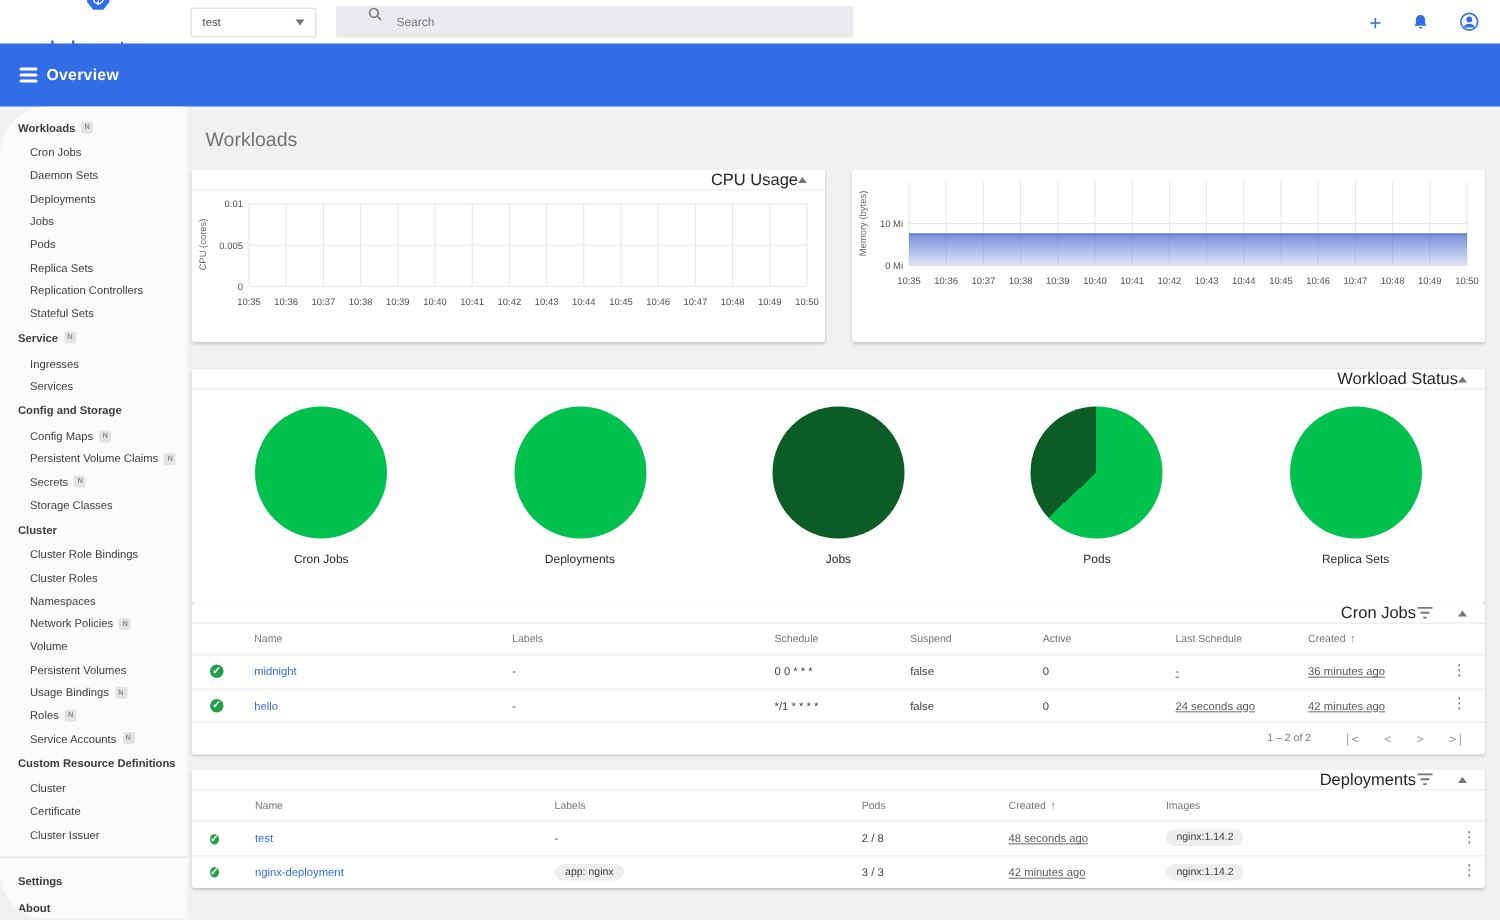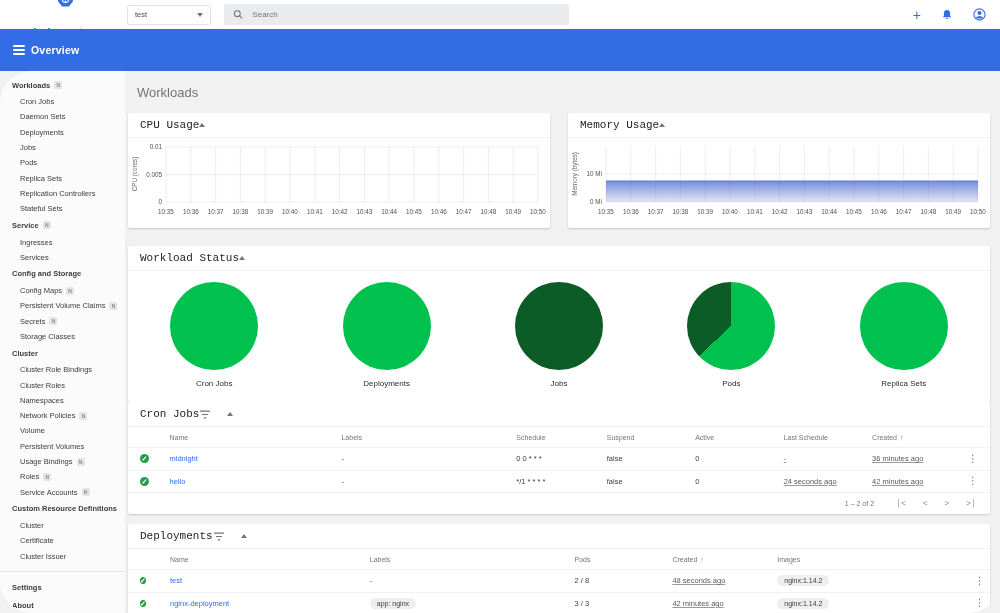--- a/index.html
+++ b/index.html
@@ -10,21 +10,21 @@
   
   .header { height:29px; background:#fff; display:flex; align-items:center; padding:0 14px 0 10px; flex:none; }
   .brand { display:flex; align-items:center; gap:18px; width:110px;flex-direction:column; }
   .brand-name { color:#326de6; font-weight:bold; font-size:11.5px; letter-spacing:.2px; }
   .ns-select { width:84px; height:20px; border:1px solid #e3e3e3; background:#fff; display:flex;
                align-items:center; justify-content:space-between; padding:0 7px; font-size:7.5px;
                color:#4a4a4a; margin-left:7px; border-radius:2px; cursor:pointer; }
   .caret-down { width:0; height:0; border-left:3px solid transparent; border-right:3px solid transparent;
                 border-top:4px solid #757575; }
   .search-bar { width:345px; height:21px; background:#e9ebee; margin-left:13px; display:flex;
-                align-items:center; padding:0 9px; gap:9px; border-radius:2px; }
+                padding:0 21px; gap:9px; border-radius:2px; }
   .search-bar input { border:none; outline:none; background:transparent; font-size:8px; color:#444;
                       width:100%; font-family:"Liberation Sans", sans-serif; }
   .header-right { margin-left:auto; display:flex; align-items:center; gap:20px; color:#326de6; }
   .plus-ic { font-size:14px; line-height:1; color:#326de6; cursor:pointer; }
 
   
   .toolbar { height:42px; background:#326de6; display:flex; align-items:center; padding:0 13px; gap:6px; flex:none; }
   .hamburger { display:flex; flex-direction:column; gap:2.4px; cursor:pointer; }
   .hamburger span { width:12px; height:1.7px; background:#fff; border-radius:1px; }
   .toolbar-title { color:#fff; font-size:10.5px; font-weight:bold; letter-spacing:.2px; }
@@ -37,22 +37,22 @@
   .nav-item { height:15.3px; padding-left:20px; font-size:7.5px; font-weight:500; }
   .nav-badge { min-width:8px; height:8px; background:#e4e4e4; border-radius:1.5px; color:#8f8f8f;
                font-size:5px; font-weight:bold; display:flex; align-items:center; justify-content:center; padding:0 1px; }
   .nav-divider { height:1px; background:#e2e2e2; margin:7px 0; }
 
   
   .main { flex:1; padding:10px 10px 0 3px; overflow:hidden; }
   .page-title { font-size:13px; color:#747474; margin:4px 0 13px 9px; font-weight:400; }
 
   .card { background:#fff; border-radius:2px; box-shadow:0 1px 2px rgba(0,0,0,.18); overflow:hidden; }
-  .card-head { height:25px; display:flex; align-items:center; justify-content:flex-start;
-               padding:0 12px; border-bottom:1px solid #f0f0f0;font-family:Liberation Mono, monospace; }
+  .card-head { height:14px; display:flex; align-items:center; justify-content:flex-end;
+               padding:0 12px; border-bottom:1px solid #f0f0f0; }
   .card-title { font-size:11px; color:#242424; font-weight:500; }
   .card-head-icons { display:flex; align-items:center; gap:16px; }
   .caret-up { width:0; height:0; border-left:3.5px solid transparent; border-right:3.5px solid transparent;
               border-bottom:4.5px solid #757575; cursor:pointer; }
 
   .charts-row { display:flex; gap:18px; margin-bottom:18px; }
   .chart-card { flex:1; height:115px; }
   .chart-wrap { padding:2px 0 0 0; }
 
   .status-card { height:156px; }
@@ -296,24 +296,20 @@
                 <line x1="38" y1="62" x2="410" y2="62" stroke="#e7e7e7" stroke-width="0.7"></line>
                 <text x="34" y="64.2" text-anchor="end" font-size="6.3" fill="#4f4f4f">0</text>
                 <line x1="38" y1="34.549019607843135" x2="410" y2="34.549019607843135" stroke="#e7e7e7" stroke-width="0.7"></line>
                 <text x="34" y="36.74901960784314" text-anchor="end" font-size="6.3" fill="#4f4f4f">0.005</text>
                 <line x1="38" y1="7.098039215686271" x2="410" y2="7.098039215686271" stroke="#e7e7e7" stroke-width="0.7"></line>
                 <text x="34" y="9.29803921568627" text-anchor="end" font-size="6.3" fill="#4f4f4f">0.01</text>
                 <text x="9" y="34" font-size="6.3" fill="#666" text-anchor="middle" transform="rotate(-90 9 34)">CPU (cores)</text>
               </svg></div>
         </section>
         <section class="card chart-card">
-          <div class="card-head">
-            <span class="card-title">Memory Usage</span>
-            <span class="caret-up"></span>
-          </div>
           <div class="chart-wrap" id="memory-chart"><svg width="422" height="84" viewBox="0 0 422 84">
                 <line x1="38" y1="6" x2="38" y2="62" stroke="#e7e7e7" stroke-width="0.7"></line>
                 <text x="38" y="74" text-anchor="middle" font-size="6.3" fill="#4f4f4f">10:35</text>
                 <line x1="62.8" y1="6" x2="62.8" y2="62" stroke="#e7e7e7" stroke-width="0.7"></line>
                 <text x="62.8" y="74" text-anchor="middle" font-size="6.3" fill="#4f4f4f">10:36</text>
                 <line x1="87.6" y1="6" x2="87.6" y2="62" stroke="#e7e7e7" stroke-width="0.7"></line>
                 <text x="87.6" y="74" text-anchor="middle" font-size="6.3" fill="#4f4f4f">10:37</text>
                 <line x1="112.4" y1="6" x2="112.4" y2="62" stroke="#e7e7e7" stroke-width="0.7"></line>
                 <text x="112.4" y="74" text-anchor="middle" font-size="6.3" fill="#4f4f4f">10:38</text>
                 <line x1="137.2" y1="6" x2="137.2" y2="62" stroke="#e7e7e7" stroke-width="0.7"></line>

